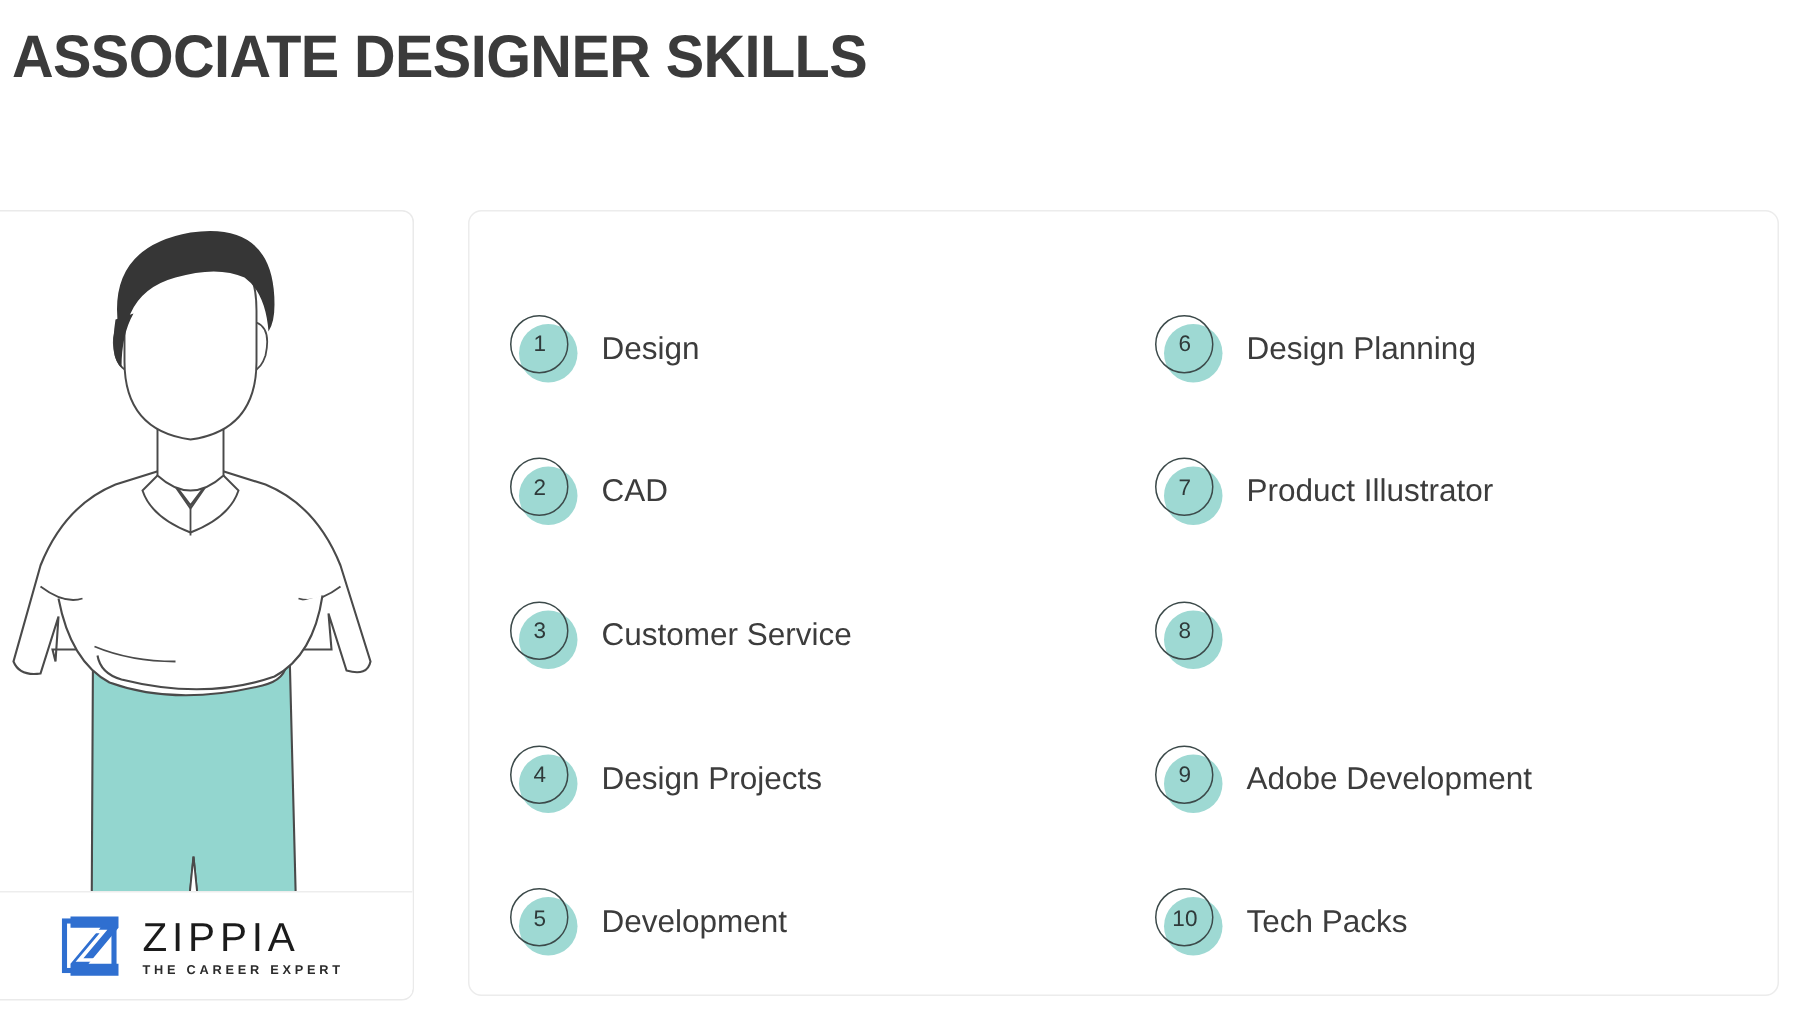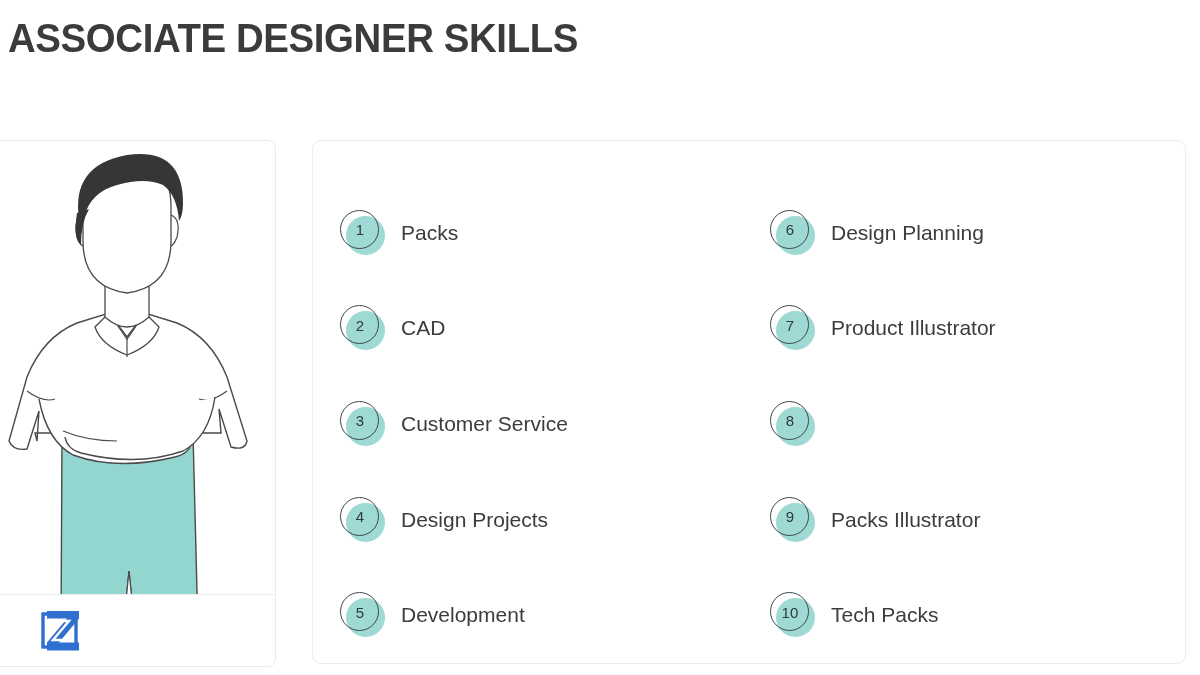--- a/index.html
+++ b/index.html
@@ -226,34 +226,38 @@
              Q168 36 140 44 Q118 50 110 68 Q104 80 102 92 Q98 86 102 78 Z" fill="#363636" stroke="none"></path>
     <path d="M100 72 Q96 98 104 104 Q104 82 112 68 Z" fill="#363636" stroke="none"></path>
   </svg>
 
   <div class="logo-block">
     <svg class="logo-mark" viewBox="0 0 44 44">
       <rect x="4" y="5" width="33" height="33" fill="none" stroke="#2f6fd0" stroke-width="3.4"></rect>
       <path d="M8 2 L40 2 L40 9.5 L20 33.5 L40 33.5 L40 41.5 L8 41.5 L8 33.5 L28 9.5 L8 9.5 Z" fill="#2f6fd0"></path>
       <path d="M12 12 L30 12 L14 31 L32 31" fill="none" stroke="#ffffff" stroke-width="2.4"></path>
     </svg>
+    <div class="logo-text">
+      <div class="logo-wordmark">ZIPPIA</div>
+      <div class="logo-tagline">THE CAREER EXPERT</div>
+    </div>
   </div>
 </div>
 
 <div class="skills-card">
   <div class="skills-columns">
 
     <div class="skills-col skills-col-left">
       <div class="skill-row">
         <div class="skill-badge">
           <div class="badge-disc"></div>
           <div class="badge-ring"></div>
           <div class="badge-num">1</div>
         </div>
-        <div class="skill-label">Packs</div>
+        <div class="skill-label">Design</div>
       </div>
       <div class="skill-row">
         <div class="skill-badge">
           <div class="badge-disc"></div>
           <div class="badge-ring"></div>
           <div class="badge-num">2</div>
         </div>
         <div class="skill-label">CAD</div>
       </div>
       <div class="skill-row">
@@ -305,21 +309,21 @@
           <div class="badge-ring"></div>
           <div class="badge-num">8</div>
         </div>
       </div>
       <div class="skill-row">
         <div class="skill-badge">
           <div class="badge-disc"></div>
           <div class="badge-ring"></div>
           <div class="badge-num">9</div>
         </div>
-        <div class="skill-label">Packs Illustrator</div>
+        <div class="skill-label">Adobe Development</div>
       </div>
       <div class="skill-row">
         <div class="skill-badge">
           <div class="badge-disc"></div>
           <div class="badge-ring"></div>
           <div class="badge-num">10</div>
         </div>
         <div class="skill-label">Tech Packs</div>
       </div>
     </div>

